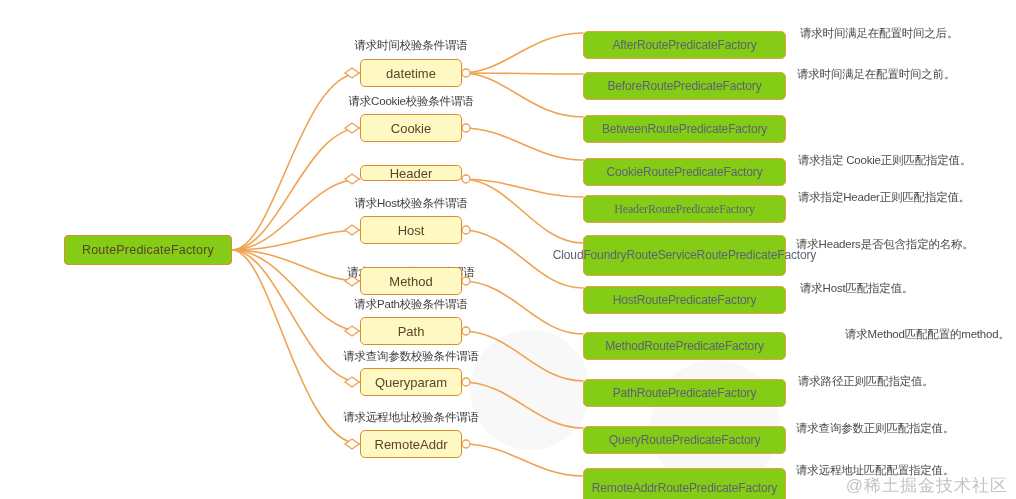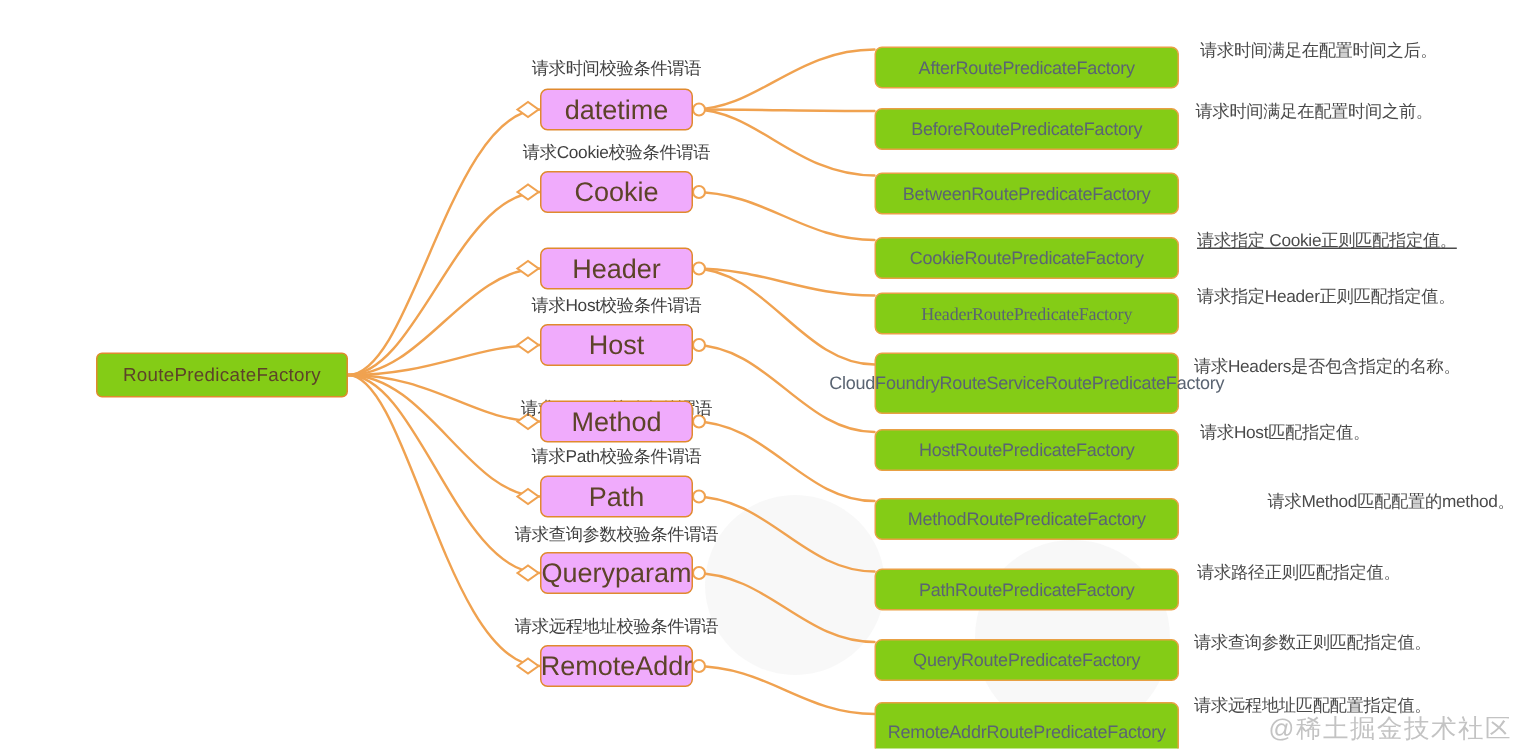--- a/index.html
+++ b/index.html
@@ -22,25 +22,25 @@
     color:#5c4329;
     font-size:12.5px;
     display:flex;align-items:center;justify-content:center;
     box-sizing:border-box;
     letter-spacing:.2px;
   }
 
   
   .mid-node{
     position:absolute;
-    background:#f0abfc;
+    background:#fef9c3;
     border:1.5px solid #E08A2E;
     border-radius:5px;
     color:#5c4329;
-    font-size:18px;
+    font-size:13px;
     display:flex;align-items:center;justify-content:center;
     box-sizing:border-box;
   }
   .mid-label{
     position:absolute;
     color:#3f3f3f;
     font-size:11.5px;
     white-space:nowrap;
     text-align:center;
     letter-spacing:-.2px;
@@ -156,42 +156,42 @@
   <div class="mid-label" style="left:345px;top:38px;width:132px;">请求时间校验条件谓语</div>
   <div class="mid-label" style="left:338px;top:94px;width:146px;">请求Cookie校验条件谓语</div>
   <div class="mid-label" style="left:341px;top:196px;width:140px;">请求Host校验条件谓语</div>
   <div class="mid-label" style="left:336px;top:265px;width:150px;">请求Method校验条件谓语</div>
   <div class="mid-label" style="left:341px;top:297px;width:140px;">请求Path校验条件谓语</div>
   <div class="mid-label" style="left:333px;top:349px;width:156px;">请求查询参数校验条件谓语</div>
   <div class="mid-label" style="left:331px;top:410px;width:160px;">请求远程地址校验条件谓语</div>
 
   <div class="mid-node" style="left:360px;top:59px;width:102px;height:28px;">datetime</div>
   <div class="mid-node" style="left:360px;top:114px;width:102px;height:28px;">Cookie</div>
-  <div class="mid-node" style="left:360px;top:165px;width:102px;height:28px;">Header</div>
+  <div class="mid-node" style="left:360px;top:165px;width:102px;height:16px;">Header</div>
   <div class="mid-node" style="left:360px;top:216px;width:102px;height:28px;">Host</div>
   <div class="mid-node" style="left:360px;top:267px;width:102px;height:28px;">Method</div>
   <div class="mid-node" style="left:360px;top:317px;width:102px;height:28px;">Path</div>
   <div class="mid-node" style="left:360px;top:368px;width:102px;height:28px;">Queryparam</div>
   <div class="mid-node" style="left:360px;top:430px;width:102px;height:28px;">RemoteAddr</div>
 
   <div class="fac-node" style="left:583px;top:19px;width:203px;height:28px;">AfterRoutePredicateFactory</div>
   <div class="fac-node" style="left:583px;top:60px;width:203px;height:28px;">BeforeRoutePredicateFactory</div>
   <div class="fac-node" style="left:583px;top:103px;width:203px;height:28px;">BetweenRoutePredicateFactory</div>
   <div class="fac-node" style="left:583px;top:146px;width:203px;height:28px;">CookieRoutePredicateFactory</div>
   <div class="fac-node" style="left:583px;top:183px;width:203px;height:28px;font-family:Liberation Serif, serif;">HeaderRoutePredicateFactory</div>
   <div class="fac-node" style="left:583px;top:223px;width:203px;height:41px;">CloudFoundryRouteServiceRoutePredicateFactory</div>
   <div class="fac-node" style="left:583px;top:274px;width:203px;height:28px;">HostRoutePredicateFactory</div>
   <div class="fac-node" style="left:583px;top:320px;width:203px;height:28px;">MethodRoutePredicateFactory</div>
   <div class="fac-node" style="left:583px;top:367px;width:203px;height:28px;">PathRoutePredicateFactory</div>
   <div class="fac-node" style="left:583px;top:414px;width:203px;height:28px;">QueryRoutePredicateFactory</div>
   <div class="fac-node" style="left:583px;top:456px;width:203px;height:41px;">RemoteAddrRoutePredicateFactory</div>
 
   <div class="desc" style="left:800px;top:26px;">请求时间满足在配置时间之后。</div>
   <div class="desc" style="left:797px;top:67px;">请求时间满足在配置时间之前。</div>
-  <div class="desc" style="left:798px;top:153px;text-decoration:underline;">请求指定 Cookie正则匹配指定值。</div>
+  <div class="desc" style="left:798px;top:153px;">请求指定 Cookie正则匹配指定值。</div>
   <div class="desc" style="left:798px;top:190px;">请求指定Header正则匹配指定值。</div>
   <div class="desc" style="left:796px;top:237px;">请求Headers是否包含指定的名称。</div>
   <div class="desc" style="left:800px;top:281px;">请求Host匹配指定值。</div>
   <div class="desc" style="left:797px;top:327px;margin-left:48px;">请求Method匹配配置的method。</div>
   <div class="desc" style="left:798px;top:374px;">请求路径正则匹配指定值。</div>
   <div class="desc" style="left:796px;top:421px;">请求查询参数正则匹配指定值。</div>
   <div class="desc" style="left:796px;top:463px;">请求远程地址匹配配置指定值。</div>
 
   <div class="watermark">@稀土掘金技术社区</div>
 

